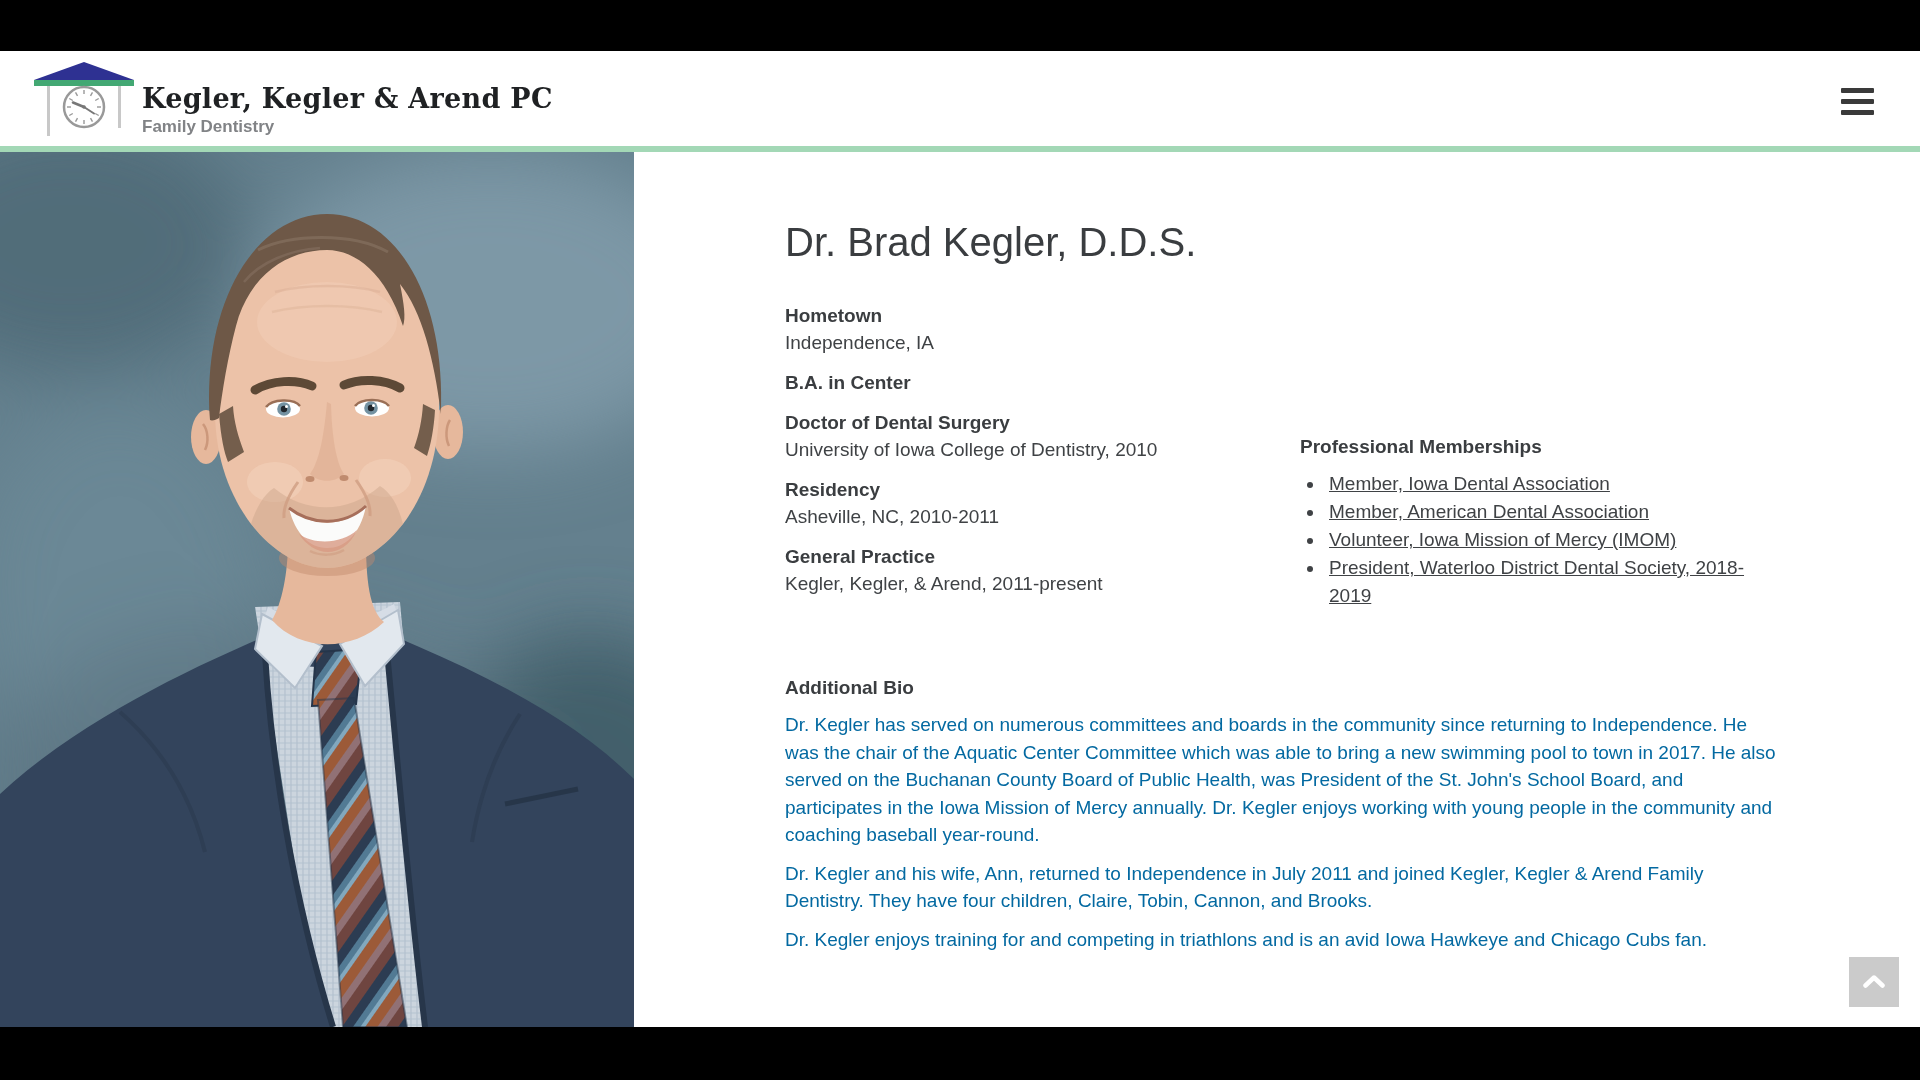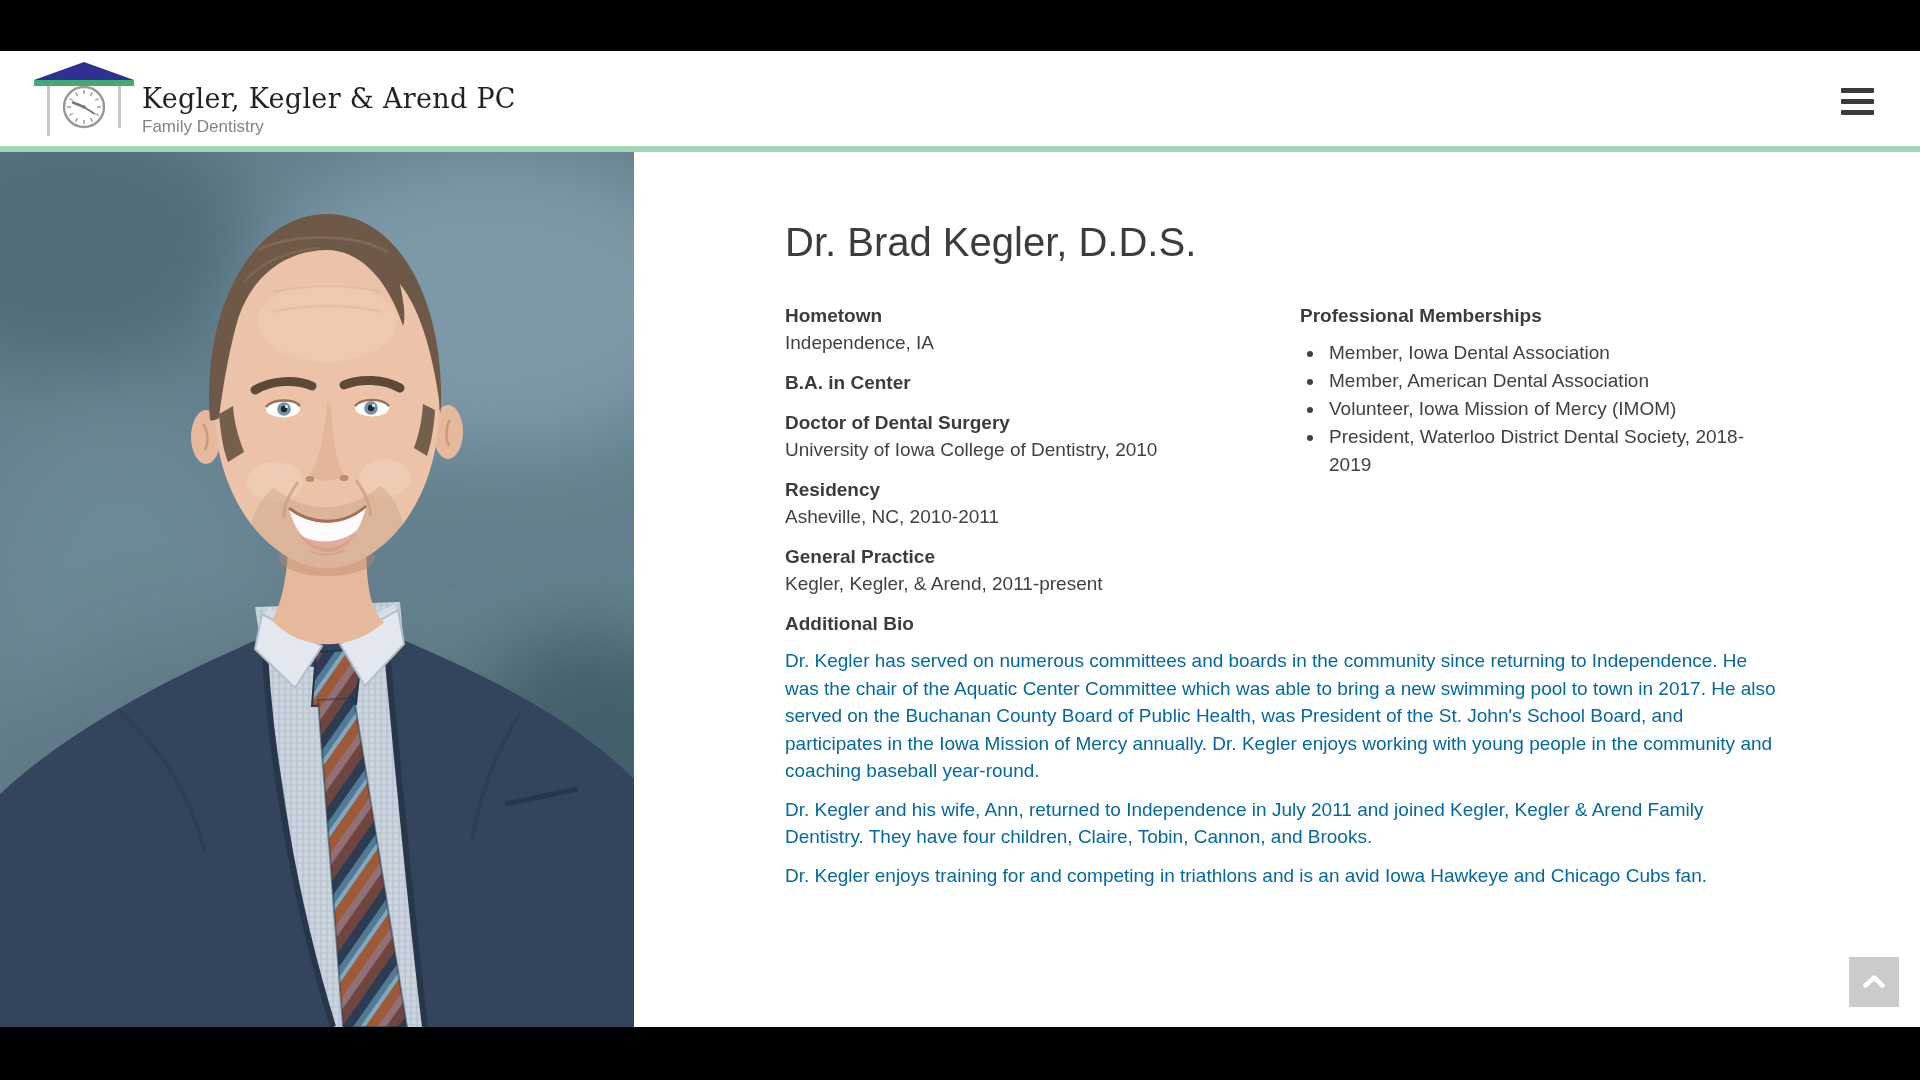--- a/index.html
+++ b/index.html
@@ -2,42 +2,42 @@
 <html><head>
 <meta charset="utf-8">
 <style>
   html,body{margin:0;padding:0;}
   body{
     width:1920px;height:1080px;position:relative;overflow:hidden;
     background:#ffffff;font-family:"Liberation Sans",sans-serif;color:#3f4245;
   }
   .top-bar{position:absolute;left:0;top:0;width:1920px;height:51px;background:#000;}
   .bottom-bar{position:absolute;left:0;top:1027px;width:1920px;height:53px;background:#000;}
-  .site-header{position:absolute;left:0;top:51px;width:1920px;height:95px;background:#fff;}
+  .site-header{position:absolute;left:0;top:51px;width:1920px;height:95px;background:#fff;font-weight:bold;}
   .accent-line{position:absolute;left:0;top:146px;width:1920px;height:6px;background:#a3d8b6;}
   .logo{position:absolute;left:34px;top:9px;width:100px;height:84px;}
   .brand{position:absolute;left:142px;top:33px;}
   .brand-name{font-family:"DejaVu Serif",serif;font-size:27px;line-height:30px;color:#1f2123;letter-spacing:.3px;}
   .brand-tagline{font-size:17px;line-height:20px;color:#818386;margin-top:3px;}
   .hamburger{position:absolute;right:46px;top:36px;width:33px;height:28px;background:none;border:none;padding:0;cursor:pointer;}
   .hamburger span{display:block;width:33px;height:5px;background:#3a3a3a;border-radius:1px;margin-bottom:6px;}
   .hamburger span:last-child{margin-bottom:0;}
   .photo{position:absolute;left:0;top:152px;width:634px;height:875px;}
   .photo svg{display:block;}
   .content{position:absolute;left:785px;top:219px;width:1000px;}
   h1.page-title{margin:0 0 36px 0;font-size:40px;line-height:47px;font-weight:normal;color:#3a3d40;}
-  .info-row{display:flex;}
+  .info-row{display:flex;align-items:flex-end;}
   .info-left{width:515px;}
   .info-right{width:455px;}
   .detail-group{margin-bottom:13px;}
   .detail-label{font-weight:bold;font-size:19px;line-height:27px;color:#3a3d40;}
   .detail-value{font-size:19px;line-height:27px;color:#3f4245;}
   ul.memberships{margin:10px 0 0 0;padding-left:25px;}
-  ul.memberships li{font-size:19px;line-height:28px;color:#3f4245;padding-left:4px;}
-  .bio-title{}
+  ul.memberships li{font-size:19px;line-height:28px;color:#3f4245;padding-left:4px;text-decoration:underline;}
+  .bio-title{margin-top:64px;}
   .bio p{margin:10px 0 11px 0;font-size:19px;line-height:1.45;color:#0369a1;}
   .scroll-top{position:absolute;left:1849px;top:957px;width:50px;height:50px;background:#cbcbcb;
     border:none;display:flex;align-items:center;justify-content:center;cursor:pointer;padding:0;}
 </style>
 </head>
 <body>
 
 <div class="top-bar"></div>
 
 <header class="site-header">

